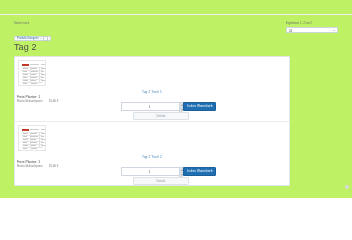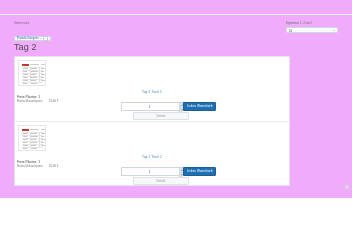--- a/index.html
+++ b/index.html
@@ -7,21 +7,21 @@
     margin: 0; padding: 0;
     width: 352px; height: 198px;
     overflow: hidden;
     background: #ffffff;
     font-family: "Liberation Sans", sans-serif;
     color: #3a3a3a;
   }
   .page {
     position: relative;
     width: 352px; height: 198px;
-    background: #f0abfc;
+    background: #bef264;
   }
 
   
   .toolbar {
     position: absolute;
     left: 14px; top: 22px;
     width: 324px; height: 16px;
   }
   .filter-col {
     position: absolute; left: 0; top: 0;

